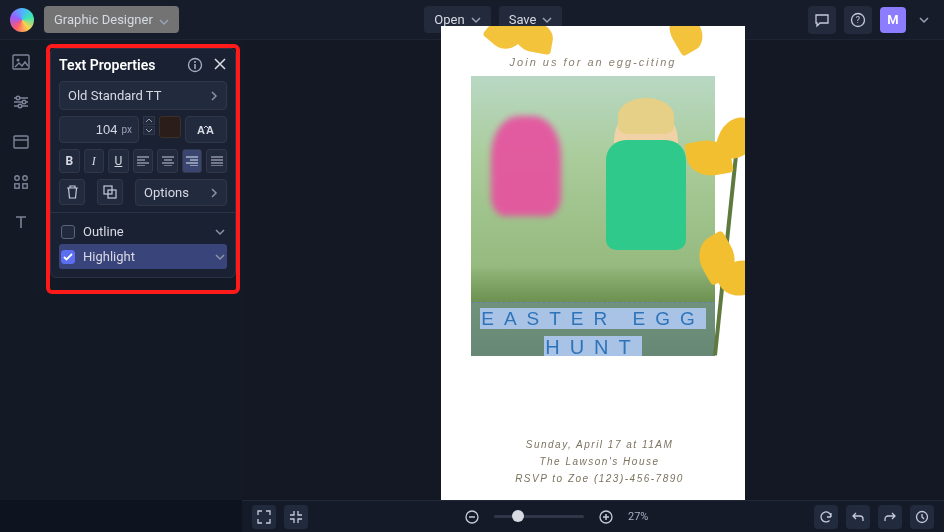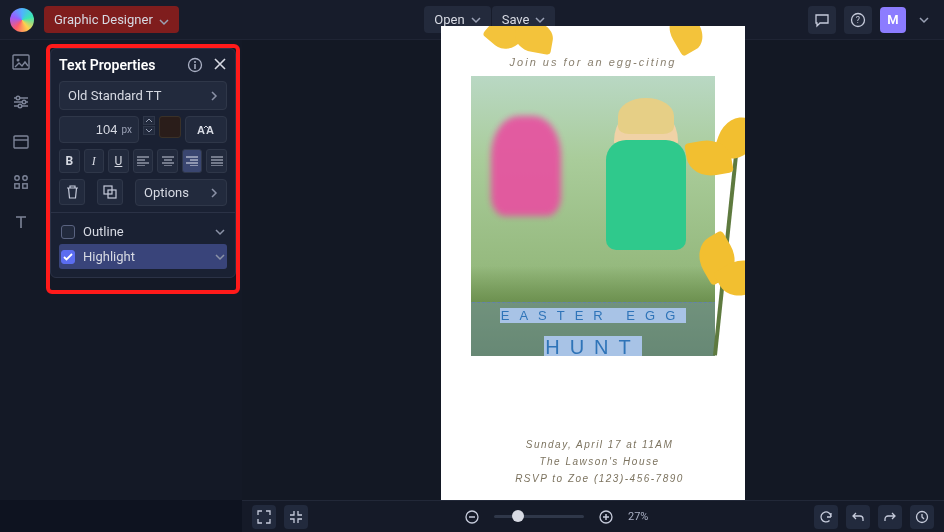--- a/index.html
+++ b/index.html
@@ -2,23 +2,23 @@
 <html><head>
 <meta charset="utf-8">
 <style>
   html,body{margin:0;padding:0;width:944px;height:532px;background:#0e1320;font-family:-apple-system,BlinkMacSystemFont,"Segoe UI",Roboto,Arial,sans-serif;color:#d7dae3;overflow:hidden;font-size:13px}
   *{box-sizing:border-box}
   svg{display:block}
 
   
   .topbar{height:40px;display:flex;align-items:center;padding:0 10px;background:#171c2b;border-bottom:1px solid #1f2434}
   .logo{width:24px;height:24px;border-radius:50%;background:conic-gradient(#4fb2ff,#3ae6b5,#ffd24d,#ff5a6a,#9a5cff,#4fb2ff);margin-right:10px}
-  .chip{display:flex;align-items:flex-end;gap:6px;background:#7f1d1d;padding:6px 10px;border-radius:4px;cursor:pointer;font-size:13px}
+  .chip{display:flex;align-items:flex-end;gap:6px;background:#737373;padding:6px 10px;border-radius:4px;cursor:pointer;font-size:13px}
   .spacer{flex:1}
-  .topbtn{background:#232a3c;padding:6px 10px;border-radius:4px;margin-left:1px;display:flex;align-items:center;gap:6px;cursor:pointer}
+  .topbtn{background:#232a3c;padding:6px 10px;border-radius:4px;margin-left:8px;display:flex;align-items:center;gap:6px;cursor:pointer}
   .iconbtn{width:28px;height:28px;border-radius:4px;background:#232a3c;margin-left:8px;display:flex;align-items:center;justify-content:center;cursor:pointer}
   .avatar{width:26px;height:26px;border-radius:4px;background:#8c7cff;color:#fff;display:flex;align-items:center;justify-content:center;font-weight:600;margin-left:8px}
   .caret{width:10px;height:10px}
 
   .body{position:absolute;top:40px;left:0;right:0;bottom:32px;display:flex}
 
   
   .rail{width:42px;background:#141926;display:flex;flex-direction:column;align-items:center;padding-top:12px;gap:20px}
   .rail .ri{width:20px;height:20px;color:#7d8498;cursor:pointer}
 
@@ -64,21 +64,21 @@
   .tag{text-align:center;font-style:italic;font-size:11px;letter-spacing:2px;padding-top:30px;color:#8a8170}
   .photo{position:absolute;left:30px;top:50px;width:244px;height:280px;background:linear-gradient(180deg,#8fb673 0%,#9cba7c 40%,#7ea05f 100%);overflow:hidden}
   .photo .sky{position:absolute;inset:0;background:linear-gradient(180deg,#b9d8c4 0%,#a9cc9a 30%,#85aa67 100%)}
   .kid2{position:absolute;left:20px;top:40px;width:70px;height:100px;background:#e84fa0;border-radius:40% 40% 20% 20%;filter:blur(3px);opacity:.9}
   .kid1{position:absolute;left:120px;top:30px;width:110px;height:210px}
   .kid1 .head{width:64px;height:70px;background:#f0d2a6;border-radius:50%;margin:0 auto;position:relative}
   .kid1 .hair{position:absolute;top:-8px;left:4px;right:4px;height:36px;background:#e6cf86;border-radius:50% 50% 20% 20%}
   .kid1 .body{width:80px;height:110px;background:#2fc98c;border-radius:20px 20px 10px 10px;margin:-6px auto 0}
   .grass{position:absolute;bottom:0;left:0;right:0;height:90px;background:linear-gradient(180deg,rgba(0,0,0,0) 0%,#6d9150 40%,#5e8143 100%)}
   .hlbox{position:absolute;left:-14px;top:226px;width:290px;height:60px;background:rgba(120,150,210,.35);border:1px dashed rgba(90,120,200,.6)}
-  .title1{position:absolute;left:0;top:232px;width:100%;text-align:center;letter-spacing:10px;font-size:13px;color:#2f74b8;font-weight:400}
+  .title1{position:absolute;left:0;top:232px;width:100%;text-align:center;letter-spacing:10px;font-size:19px;color:#2f74b8;font-weight:400}
   .title1 span,.title2 span{background:#a8c3e6;padding:0 1px}
   .title2{position:absolute;left:0;top:260px;width:100%;text-align:center;letter-spacing:10px;font-size:20px;color:#2f74b8}
   .sub{position:absolute;bottom:28px;left:13px;right:0;text-align:center;font-style:italic;font-size:10px;letter-spacing:1.5px;line-height:1.7;color:#7c735f}
 
   
   .flowerR{position:absolute;right:-20px;top:80px;width:90px;height:260px}
   .flowerR .pet{position:absolute;width:36px;height:44px;background:#f2bf30;border-radius:60% 10% 60% 10%;transform:rotate(20deg)}
   .flowerR .pet.b{top:130px;right:30px;transform:rotate(-30deg)}
   .flowerR .stem{position:absolute;right:36px;top:20px;width:4px;height:230px;background:#5e7a3f;transform:rotate(6deg)}
 

